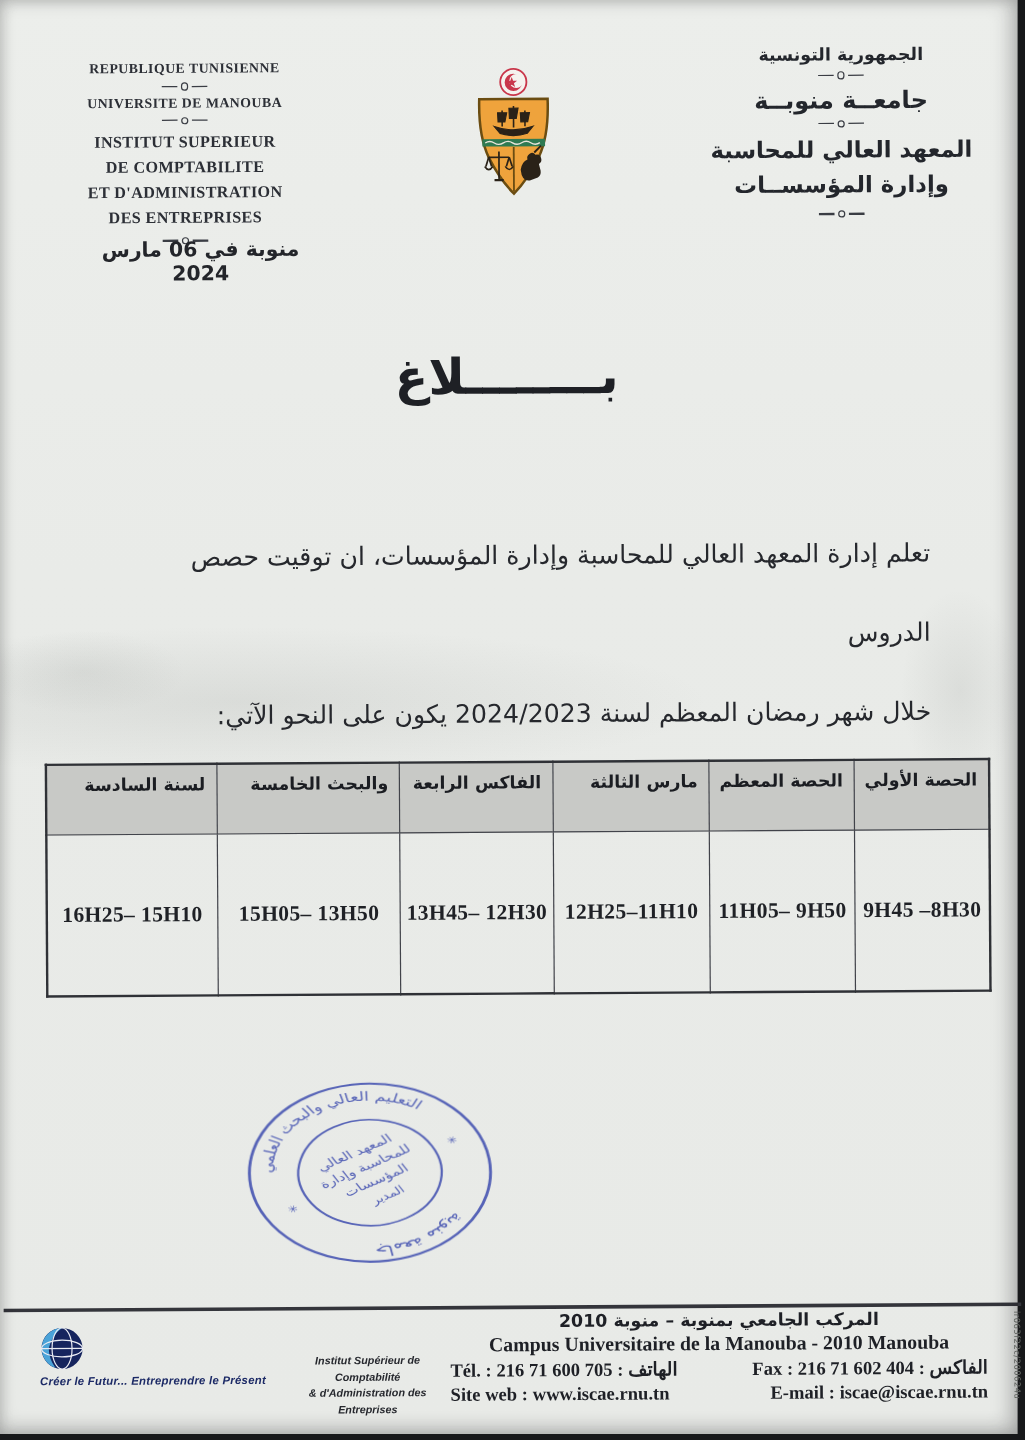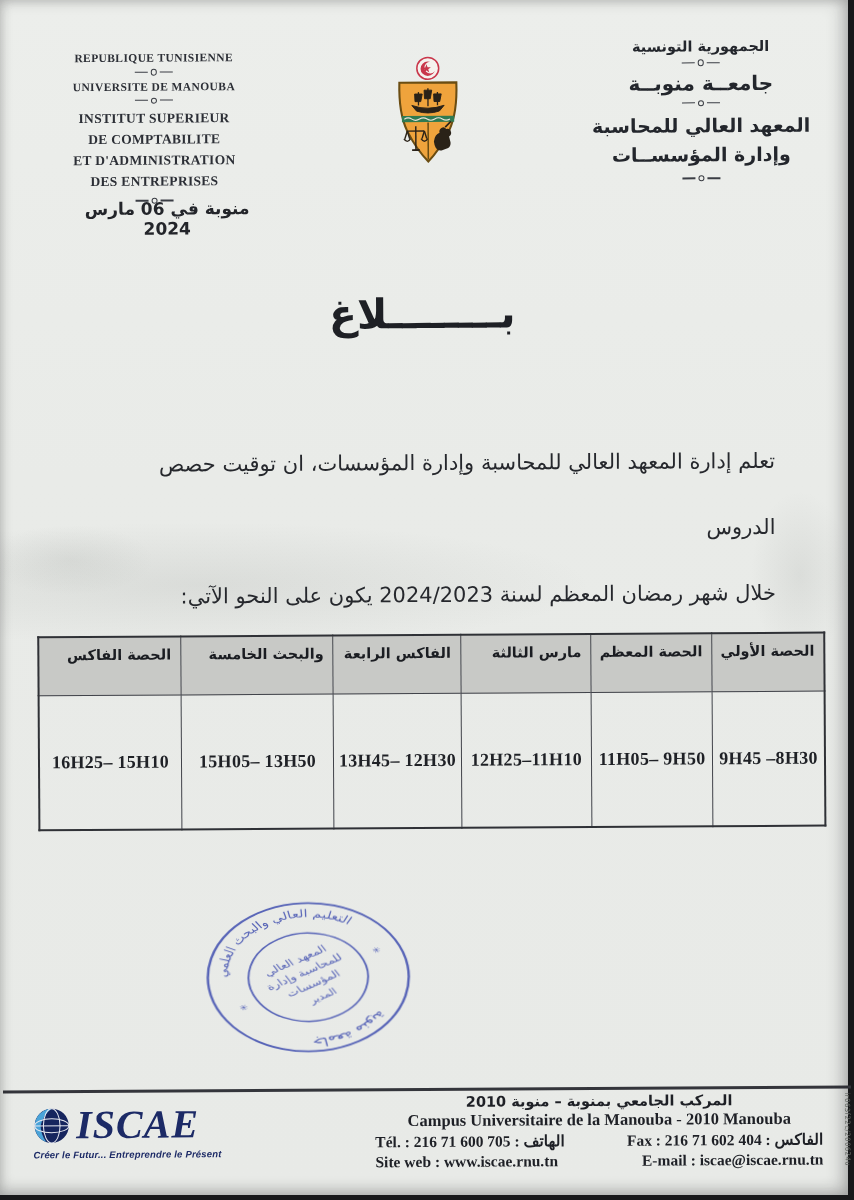--- a/index.html
+++ b/index.html
@@ -221,21 +221,21 @@
           <col style="width:19.4%">
           <col style="width:18.1%">
       </colgroup>
       <tbody>
           <tr>
         <th>الحصة الأولي</th>
         <th>الحصة المعظم</th>
         <th>مارس الثالثة</th>
         <th>الفاكس الرابعة</th>
         <th>والبحث الخامسة</th>
-        <th>الحصة الفاكس</th>
+        <th>لسنة السادسة</th>
       </tr>
       <tr>
         <td>9H45 –8H30</td>
         <td>11H05– 9H50</td>
         <td>12H25–11H10</td>
         <td>13H45– 12H30</td>
         <td>15H05– 13H50</td>
         <td>16H25– 15H10</td>
       </tr>
     </tbody>
@@ -268,25 +268,28 @@
 
     <div class="logo-block">
       <div class="logo-row">
         <svg class="logo-globe" viewBox="0 0 40 40">
           <circle cx="20" cy="20" r="18.5" fill="#16255e"></circle>
           <path d="M20,1.5 A18.5,18.5 0 0 0 3.5,28 A18.5,18.5 0 0 0 14,37.5 A30,30 0 0 1 8,20 A30,30 0 0 1 20,1.5 Z" fill="#4aa3d8"></path>
           <ellipse cx="20" cy="20" rx="18.5" ry="7.5" fill="none" stroke="#e8eaf2" stroke-width="1.1"></ellipse>
           <ellipse cx="20" cy="20" rx="9" ry="18.5" fill="none" stroke="#e8eaf2" stroke-width="1.1"></ellipse>
           <line x1="1.5" y1="20" x2="38.5" y2="20" stroke="#e8eaf2" stroke-width="1.1"></line>
         </svg>
-        <span class="logo-word">ISCAE</span>
       </div>
       <div class="logo-tag">Créer le Futur... Entreprendre le Présent</div>
     </div>
 
+    <div class="inst-small">
+      <div>Institut Supérieur de Comptabilité</div>
+      <div>&amp; d'Administration des Entreprises</div>
+    </div>
 
     <div class="contact">
       <div class="ar">المركب الجامعي بمنوبة – منوبة 2010</div>
       <div class="fr">Campus Universitaire de la Manouba - 2010 Manouba</div>
       <div class="row">
         <span>Tél. : 216 71 600 705 : الهاتف</span>
         <span>Fax : 216 71 602 404 : الفاكس</span>
       </div>
       <div class="row">
         <span>Site web : www.iscae.rnu.tn</span>

